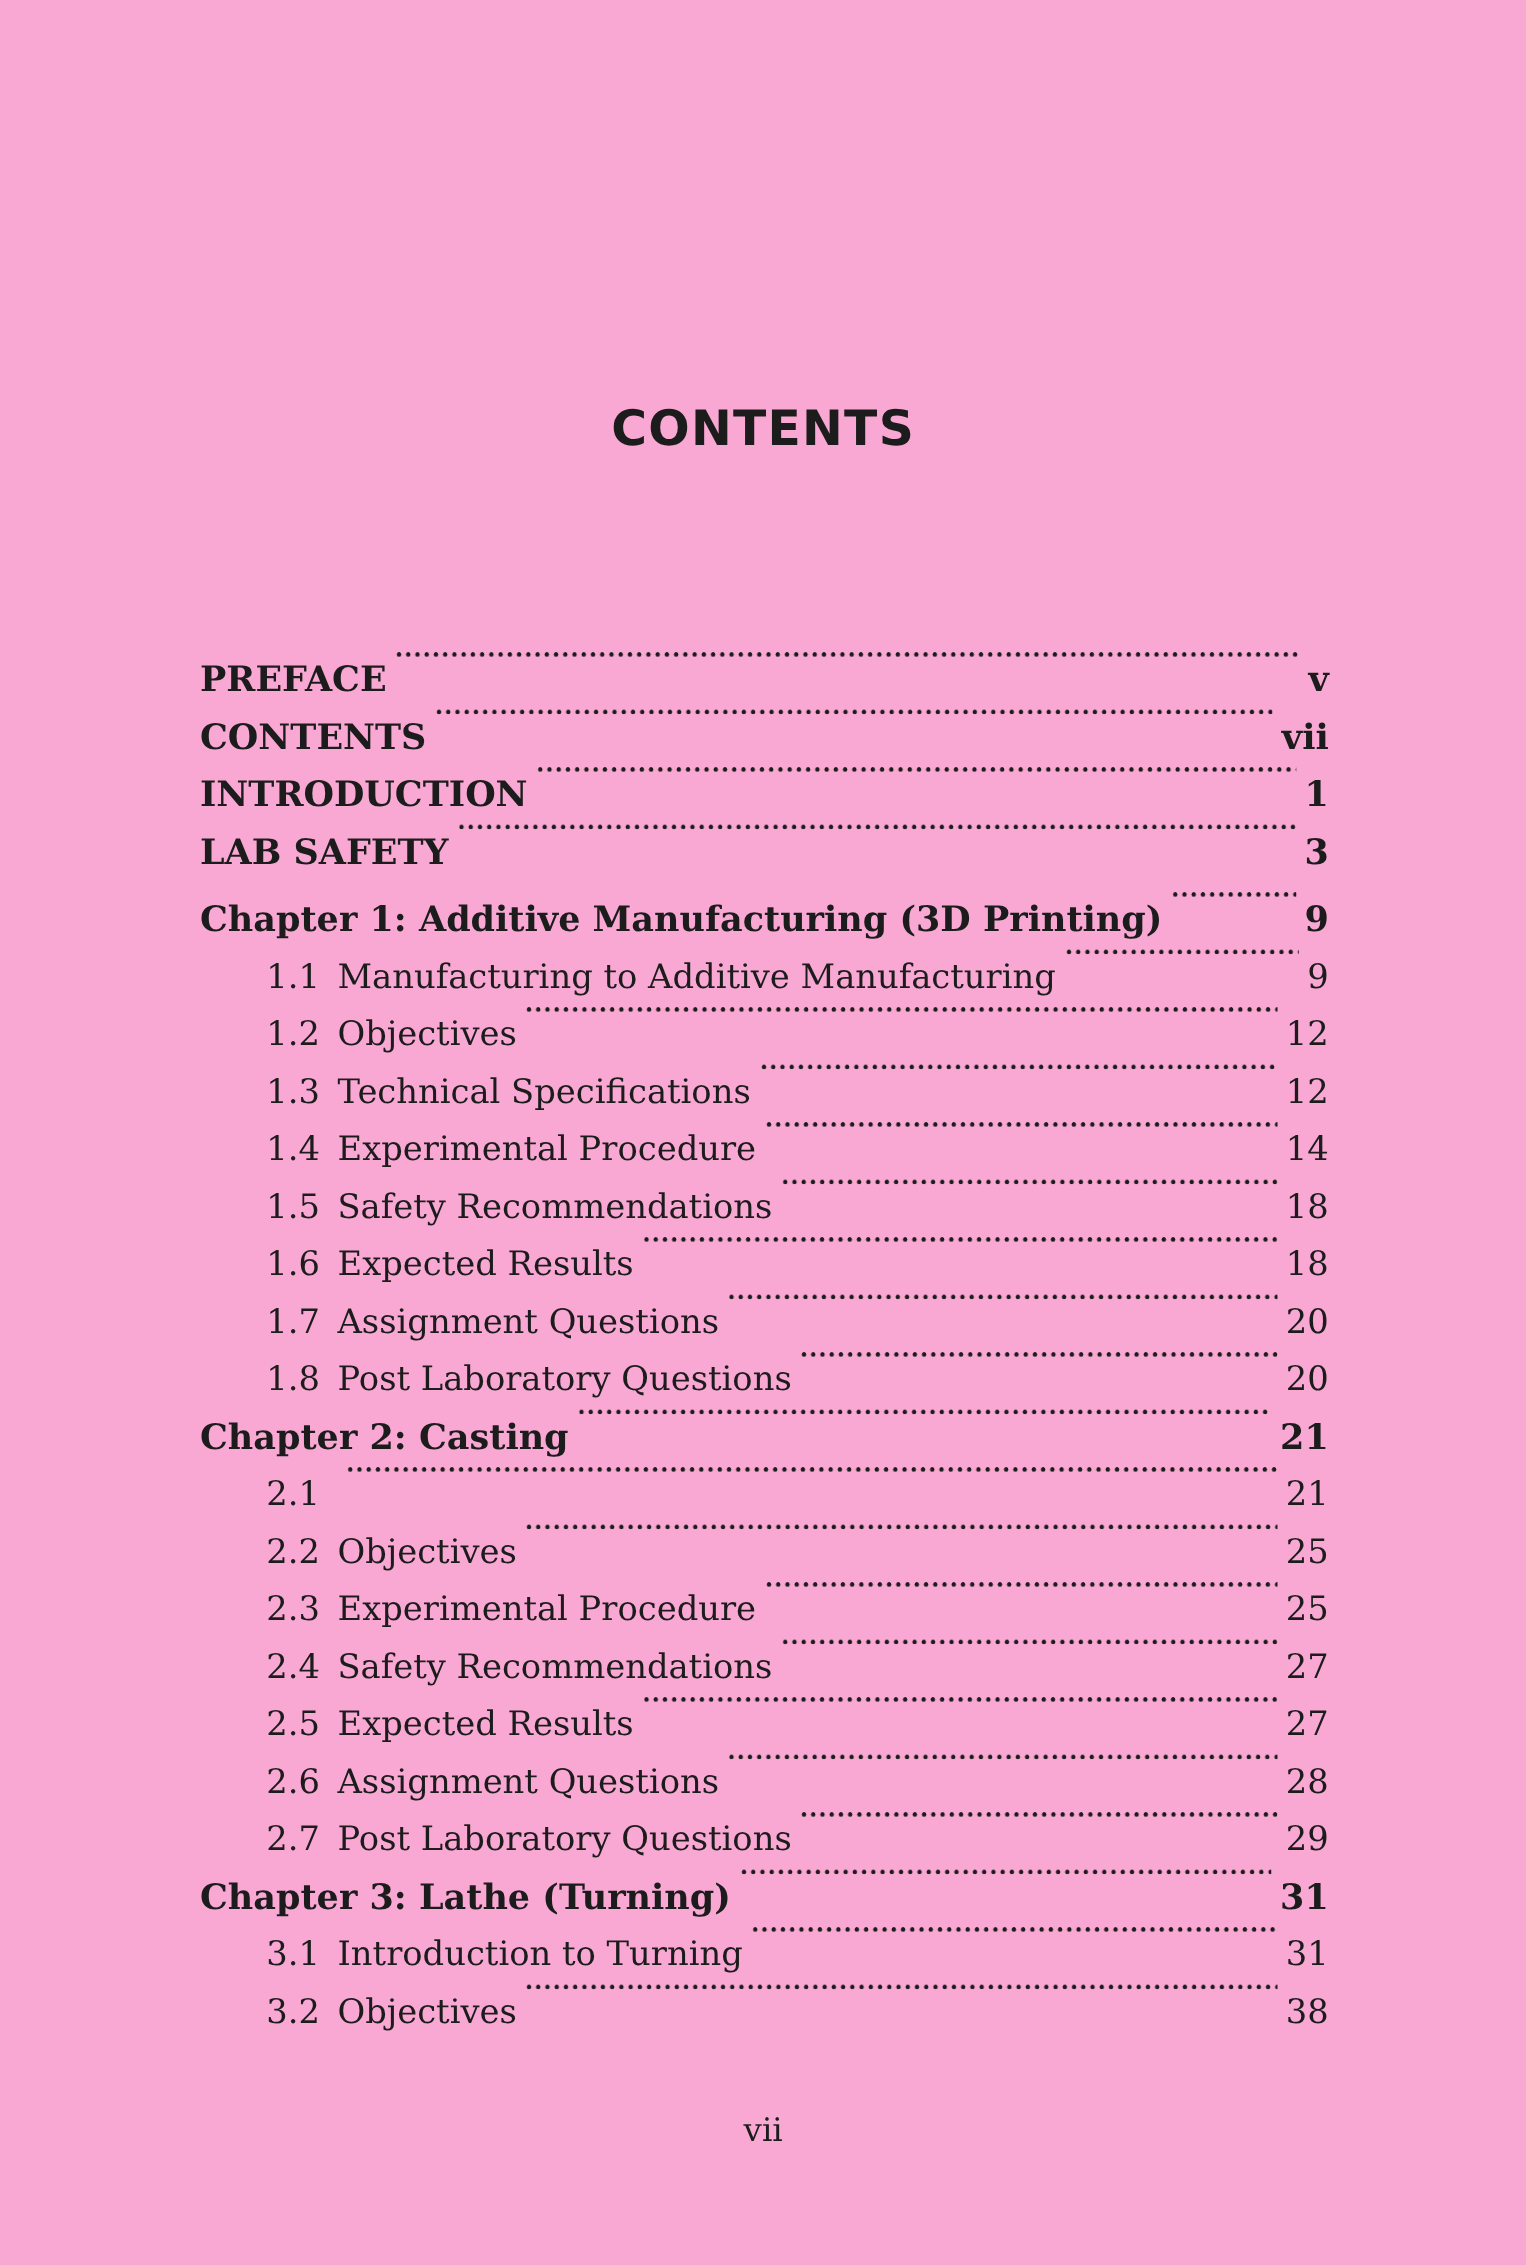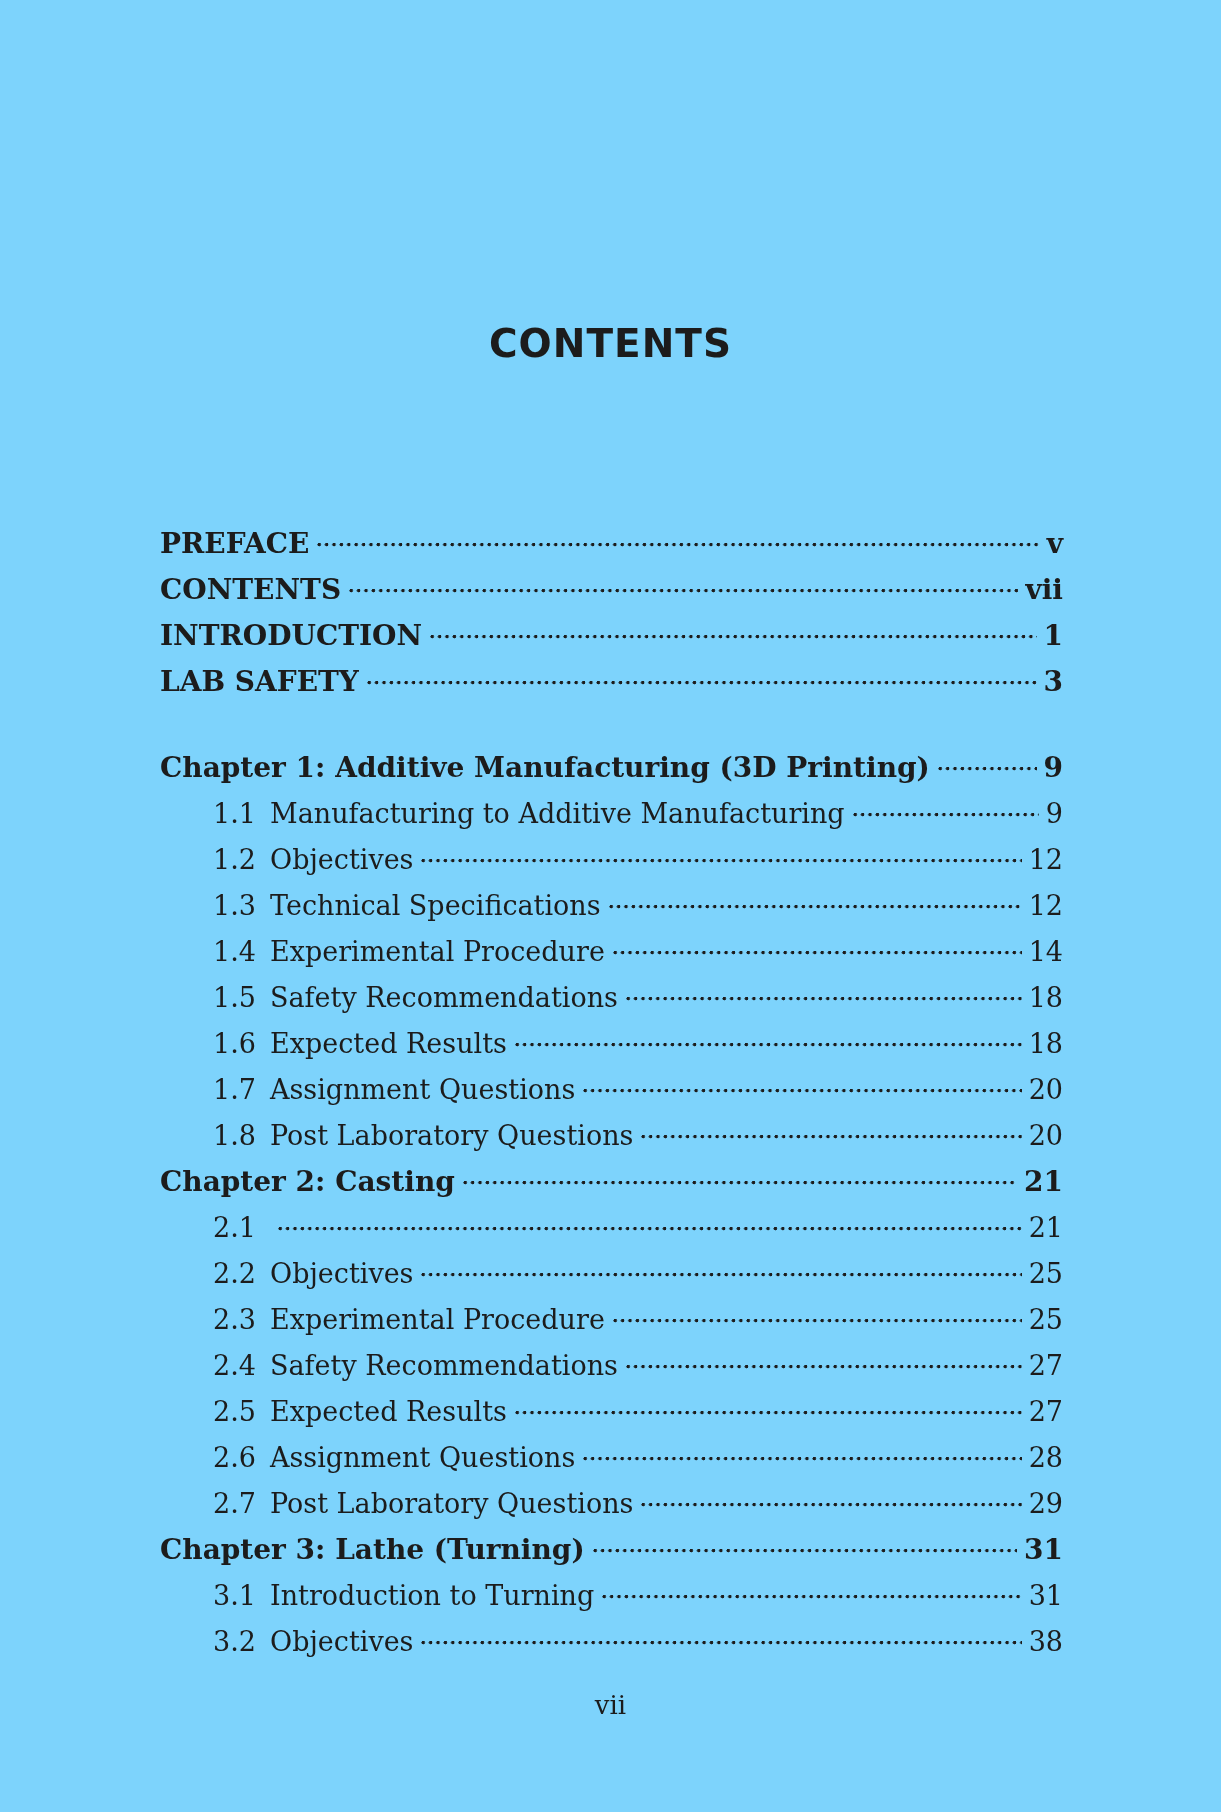--- a/index.html
+++ b/index.html
@@ -4,21 +4,21 @@
 <style>
   html, body {
     margin: 0;
     padding: 0;
     background: #ffffff;
   }
   .page {
     position: relative;
     width: 1221px;
     height: 1812px;
-    background: #7dd3fc;
+    background: #f9a8d4;
     color: #1c1c1c;
     font-family: "DejaVu Serif", serif;
     overflow: hidden;
     text-decoration: underline;
   }
   .page-title {
     position: absolute;
     top: 324px;
     left: 0;
     width: 100%;
@@ -32,34 +32,34 @@
     color: #1c1c1c;
   }
   .toc {
     position: absolute;
     left: 160px;
     right: 158px;
     top: 521px;
   }
   .toc-row {
     display: flex;
-    align-items: center;
+    align-items: flex-start;
     line-height: 46px;
     font-size: 27px;
     white-space: nowrap;
   }
   .toc-row.bold {
     font-weight: bold;
     font-size: 28px;
   }
   .toc-row.indent {
     padding-left: 53px;
   }
   .toc-row.space-before {
-    margin-top: 40px;
+    margin-top: 8px;
   }
   .num {
     display: inline-block;
     min-width: 57px;
   }
   .dots {
     flex: 1;
     height: 5px;
     margin: 0 4px 0 8px;
     background-image: radial-gradient(circle at 2.2px 2.6px, #1c1c1c 1.55px, rgba(0,0,0,0) 2.05px);

